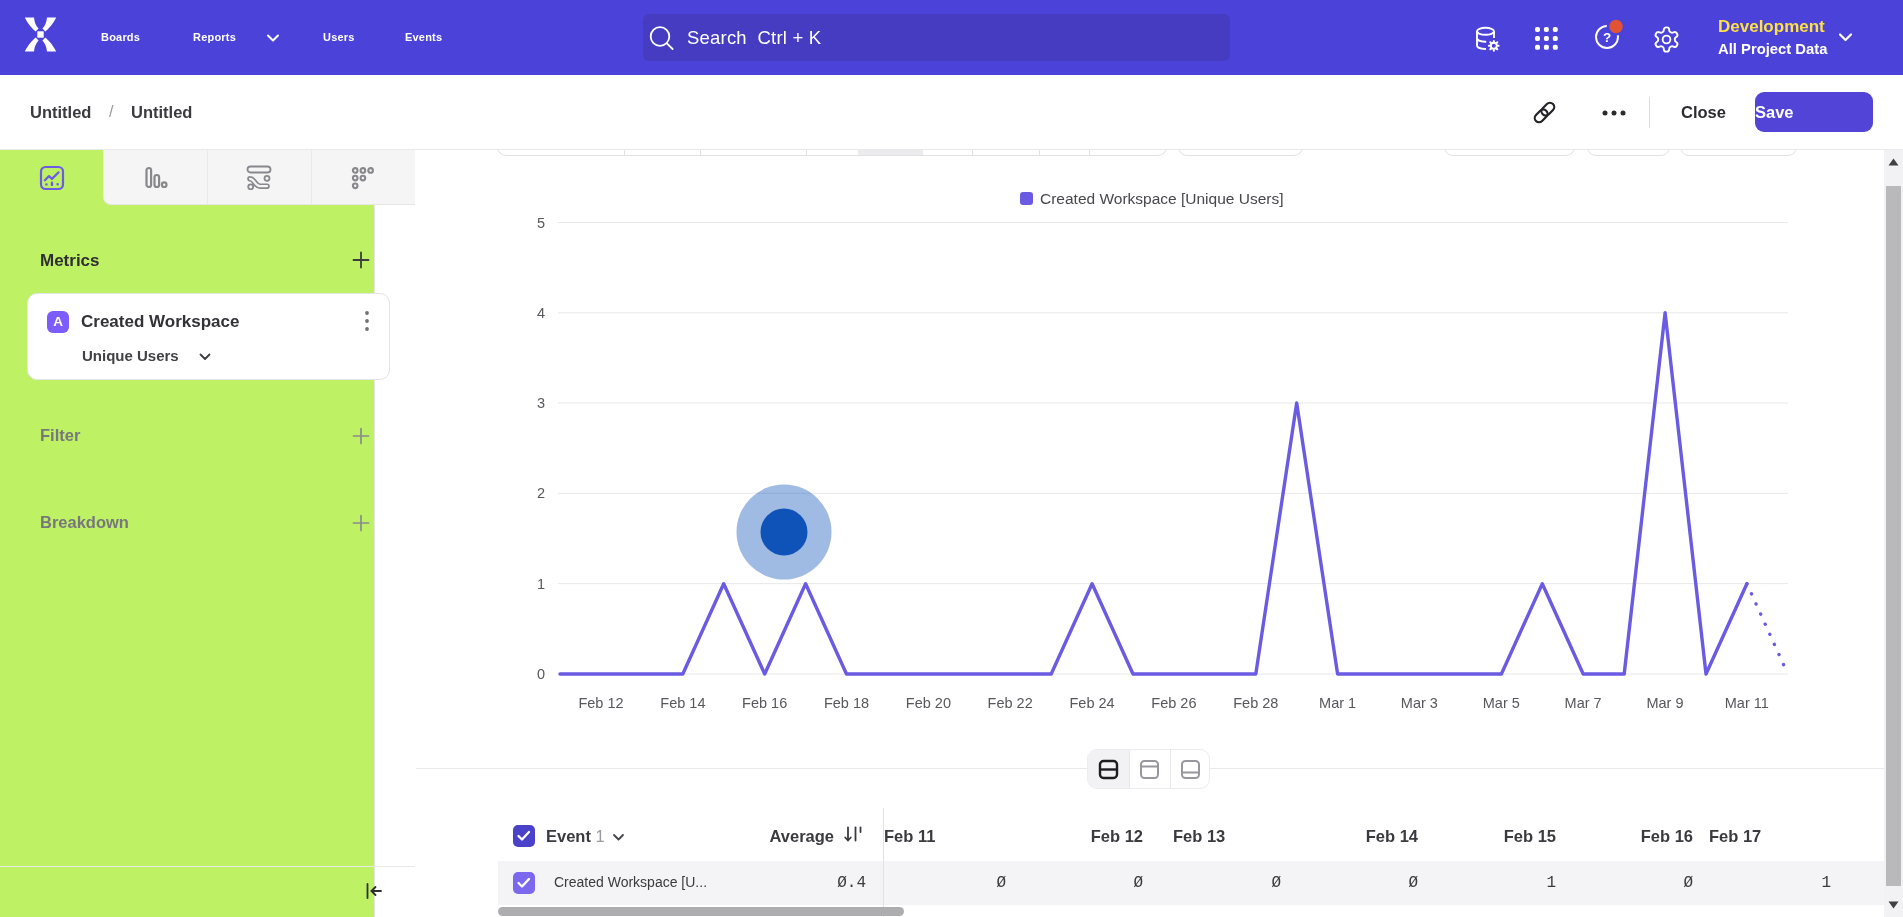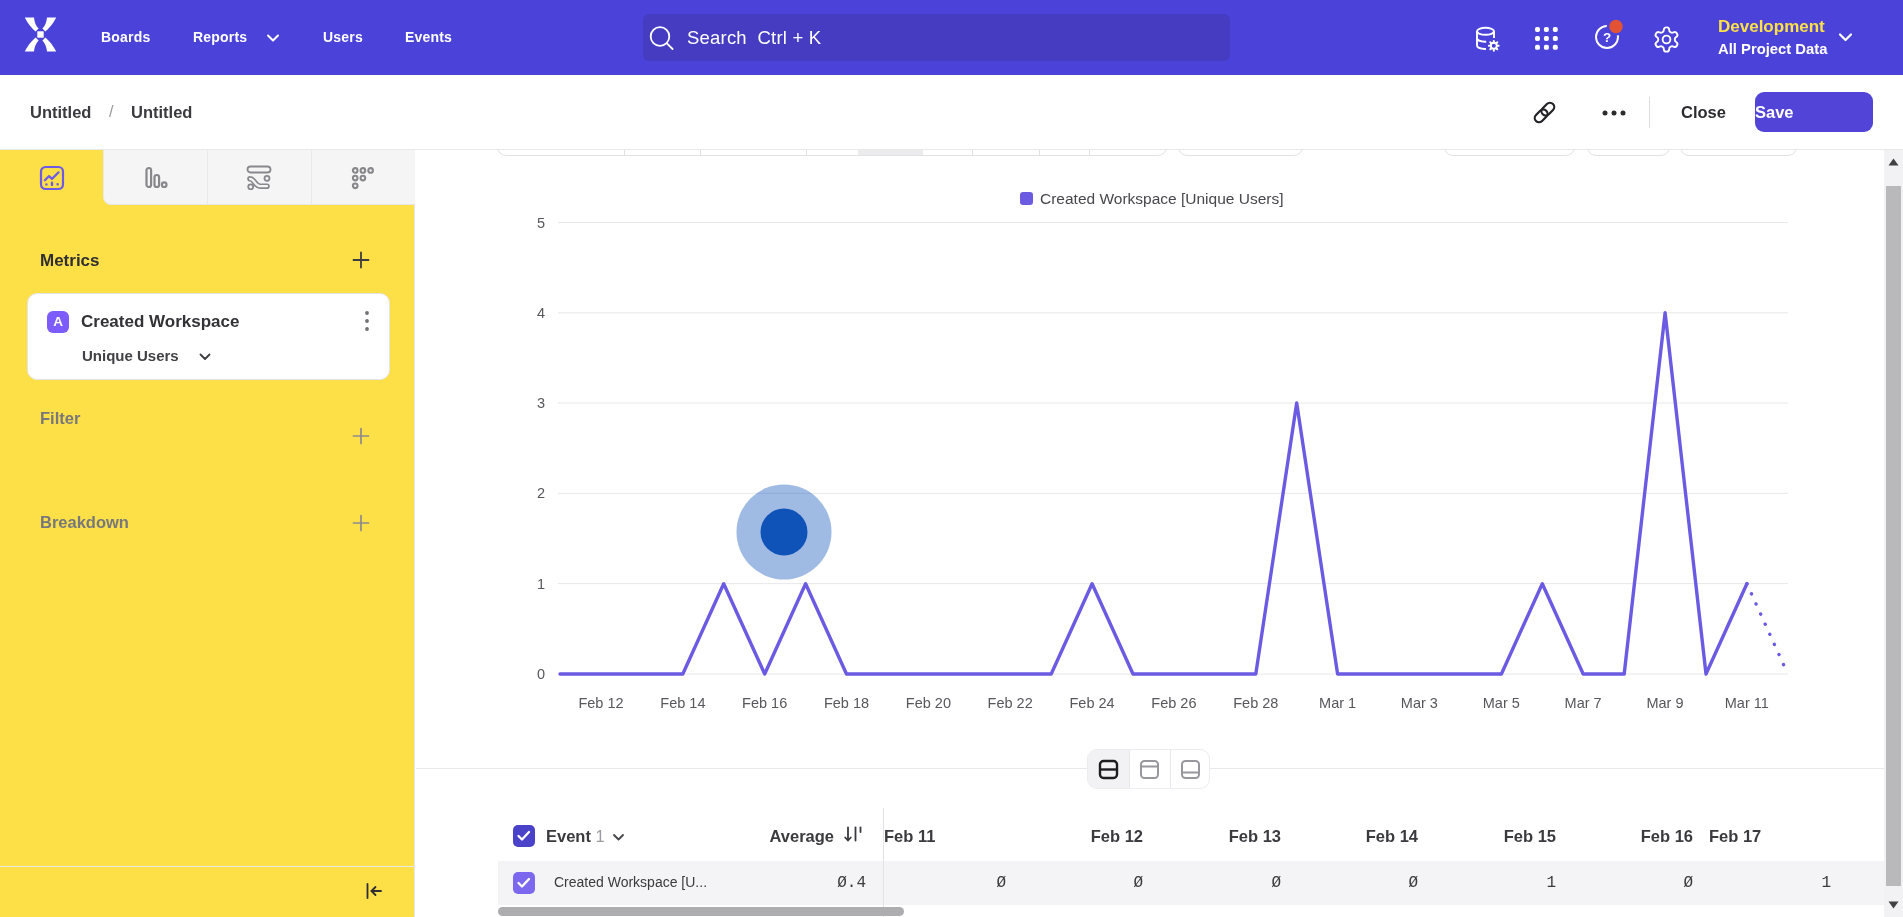--- a/index.html
+++ b/index.html
@@ -4,36 +4,36 @@
 <style>
 * { margin:0; padding:0; box-sizing:border-box; }
 html,body { width:1903px; height:917px; overflow:hidden; background:#fff;
   font-family:"Liberation Sans", sans-serif; }
 #root { position:relative; width:1903px; height:917px; overflow:hidden; }
 .abs { position:absolute; }
 
 
 #topnav { position:absolute; left:0; top:0; width:1903px; height:75px; background:#4B42DA; }
 .navlink { position:absolute; top:0; height:59px; line-height:75px; color:#fff;
-  font-size:14px; font-weight:700; letter-spacing:.2px; }
+  font-size:11px; font-weight:700; letter-spacing:.2px; }
 #search { position:absolute; left:643px; top:14px; width:587px; height:47px;
   background:#453CC1; border-radius:6px; }
 #search .ph { position:absolute; left:44px; top:0; height:48px; line-height:48px;
   color:#fff; font-size:18.5px; font-weight:400; letter-spacing:.2px; }
 .navico { position:absolute; top:25px; }
 
 
 #hdr2 { position:absolute; left:0; top:75px; width:1903px; height:75px; background:#fff;
   border-bottom:1px solid #e9e9e9; }
 #savebtn { position:absolute; left:1755px; top:17px; width:118px; height:40px;
   background:#5144D6; border-radius:9px; color:#fff; font-size:16.5px; font-weight:700;
   text-align:left; line-height:40px; }
 
 
-#sidebar { position:absolute; left:0; top:150px; width:415px; height:767px; background:#fde047;
+#sidebar { position:absolute; left:0; top:150px; width:375px; height:767px; background:#bef264;
   border-right:1px solid #e6e6e6; }
 .tab { position:absolute; top:0; height:55px; }
 .graytab { background:#f5f5f6; border-bottom:1px solid #e6e6e6; }
 
 
 #main { position:absolute; left:416px; top:150px; width:1468px; height:767px; background:#fff; overflow:hidden; }
 .cutbtn { position:absolute; top:-30px; height:36px; background:#fff; border:1px solid #e2e2e2;
   border-radius:0 0 9px 9px; }
 .num { font-family:"Liberation Mono", monospace; }
 
@@ -178,21 +178,21 @@
           <circle cx="4" cy="4" r="1.9" fill="#707075"></circle>
           <circle cx="4" cy="12" r="1.9" fill="#707075"></circle>
           <circle cx="4" cy="20" r="1.9" fill="#707075"></circle>
         </svg>
       <div class="abs" style="left:54px;top:53px;font-size:15px;font-weight:600;color:#414146">Unique Users</div>
       <svg class="abs" style="left:170px;top:58px" width="14" height="10" viewBox="0 0 14 10">
           <path d="M2.5 2.5 L7 7 L11.5 2.5" stroke="#3c3c41" stroke-width="1.8" fill="none" stroke-linecap="round" stroke-linejoin="round"></path>
         </svg>
     </div>
 
-    <div class="abs" style="left:40px;top:259px;font-size:16.5px;font-weight:600;color:#77777c">Filter</div>
+    <div class="abs" style="left:40px;top:276px;font-size:16.5px;font-weight:600;color:#77777c">Filter</div>
     <svg class="abs" style="left:351px;top:276px" width="20" height="20" viewBox="0 0 20 20">
         <path d="M10 2.5 V17.5 M2.5 10 H17.5" stroke="#8a8a8f" stroke-width="1.7" stroke-linecap="round"></path>
       </svg>
 
     <div class="abs" style="left:40px;top:363px;font-size:16.5px;font-weight:600;color:#77777c">Breakdown</div>
     <svg class="abs" style="left:351px;top:363px" width="20" height="20" viewBox="0 0 20 20">
         <path d="M10 2.5 V17.5 M2.5 10 H17.5" stroke="#8a8a8f" stroke-width="1.7" stroke-linecap="round"></path>
       </svg>
 
     <div class="abs" style="left:0;top:716px;width:415px;height:1px;background:#e9e9e9"></div>
@@ -297,21 +297,21 @@
     <div class="abs" style="left:97px;top:722px;width:22px;height:22px;background:#7B68EE;border-radius:5px"></div>
     <svg class="abs" style="left:100px;top:726px" width="16" height="14" viewBox="0 0 16 14">
         <path d="M2.5 7 L6 10.5 L13 3" stroke="#fff" stroke-width="2.3" fill="none" stroke-linecap="round" stroke-linejoin="round"></path>
       </svg>
     <div class="abs" style="left:138px;top:724px;font-size:14px;color:#3a3a3f">Created Workspace [U...</div>
     <div class="abs num" style="left:330px;top:724px;width:120px;text-align:right;font-size:16px;color:#3a3a3f">Ø.4</div>
 
     <div class="abs" style="left:468px;top:677px;font-size:16.5px;font-weight:600;color:#3a3a3f">
       <span class="abs" style="left:0;width:122px;text-align:left;display:inline-block">Feb 11</span>
       <span class="abs" style="left:137px;width:122px;text-align:right;display:inline-block">Feb 12</span>
-      <span class="abs" style="left:275px;width:122px;text-align:right;display:inline-block">Feb 13</span>
+      <span class="abs" style="left:289px;width:122px;text-align:left;display:inline-block">Feb 13</span>
       <span class="abs" style="left:412px;width:122px;text-align:right;display:inline-block">Feb 14</span>
       <span class="abs" style="left:550px;width:122px;text-align:right;display:inline-block">Feb 15</span>
       <span class="abs" style="left:687px;width:122px;text-align:right;display:inline-block">Feb 16</span>
       <span class="abs" style="left:825px;width:122px;text-align:left;display:inline-block">Feb 17</span>
     </div>
     <div class="abs num" style="left:468px;top:724px;font-size:16px;color:#3a3a3f">
       <span class="abs" style="left:0;width:122px;text-align:right;display:inline-block">Ø</span>
       <span class="abs" style="left:137px;width:122px;text-align:right;display:inline-block">Ø</span>
       <span class="abs" style="left:275px;width:122px;text-align:right;display:inline-block">Ø</span>
       <span class="abs" style="left:412px;width:122px;text-align:right;display:inline-block">Ø</span>

